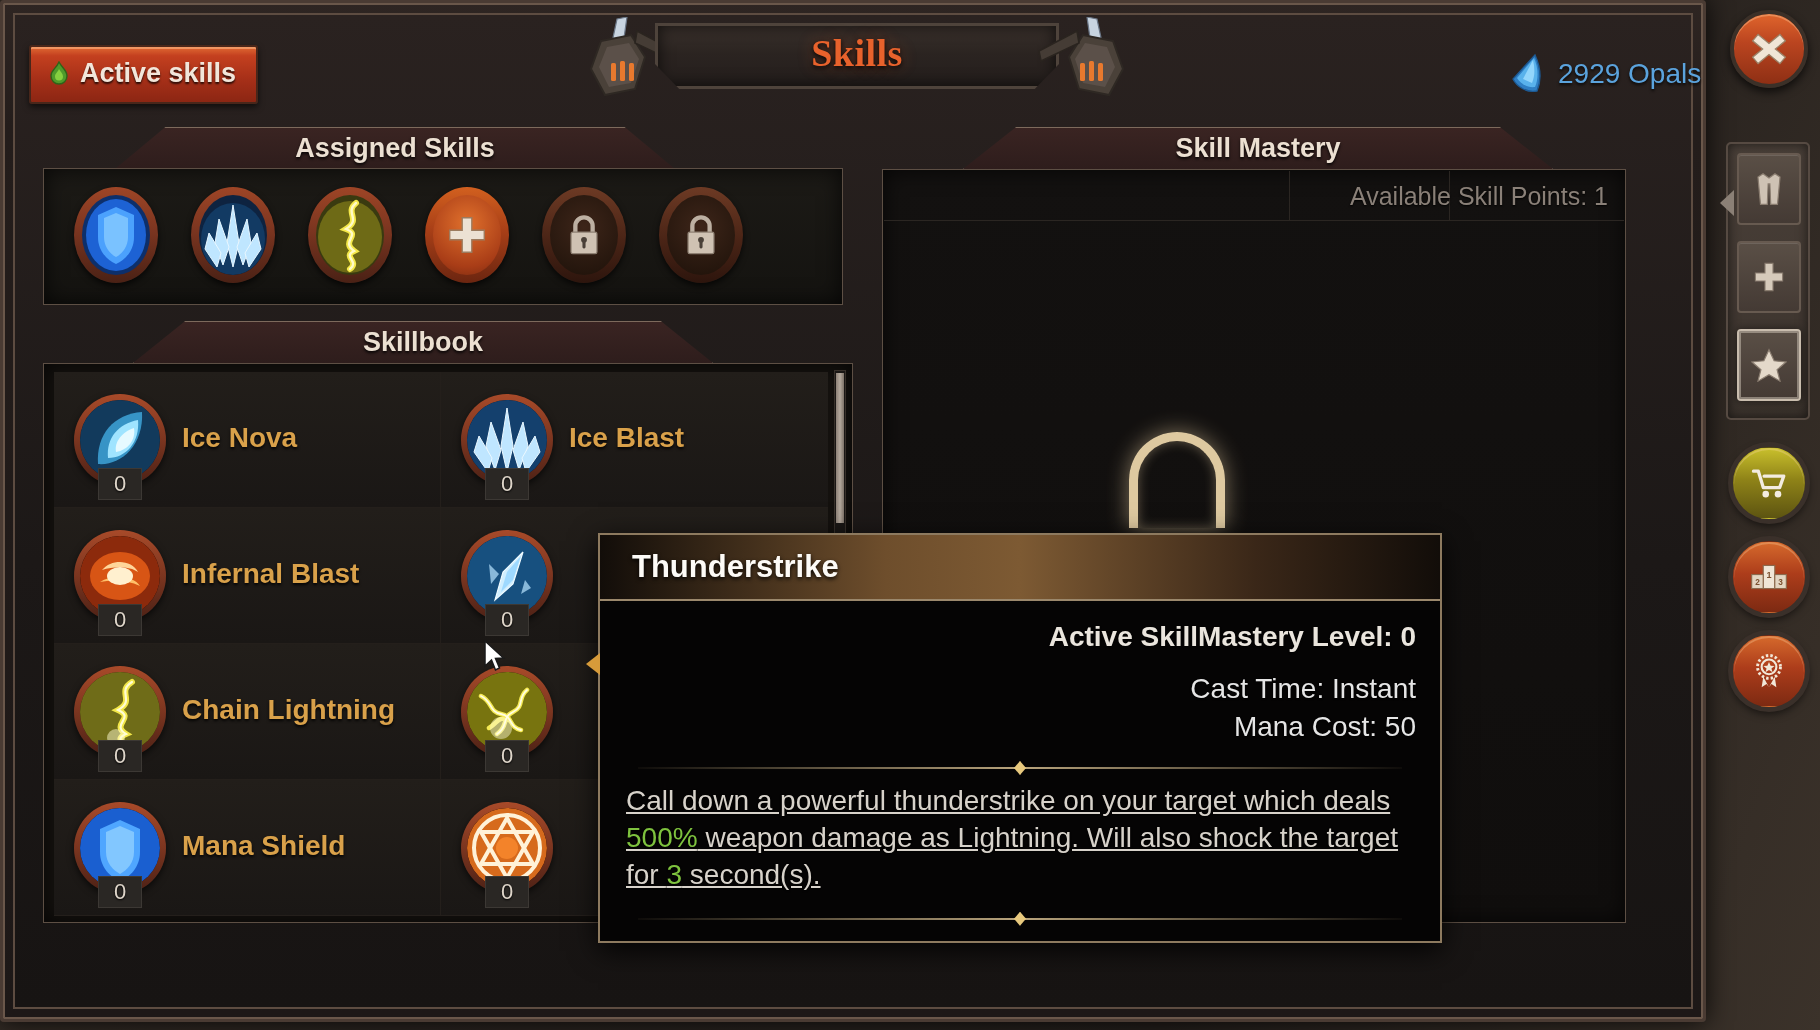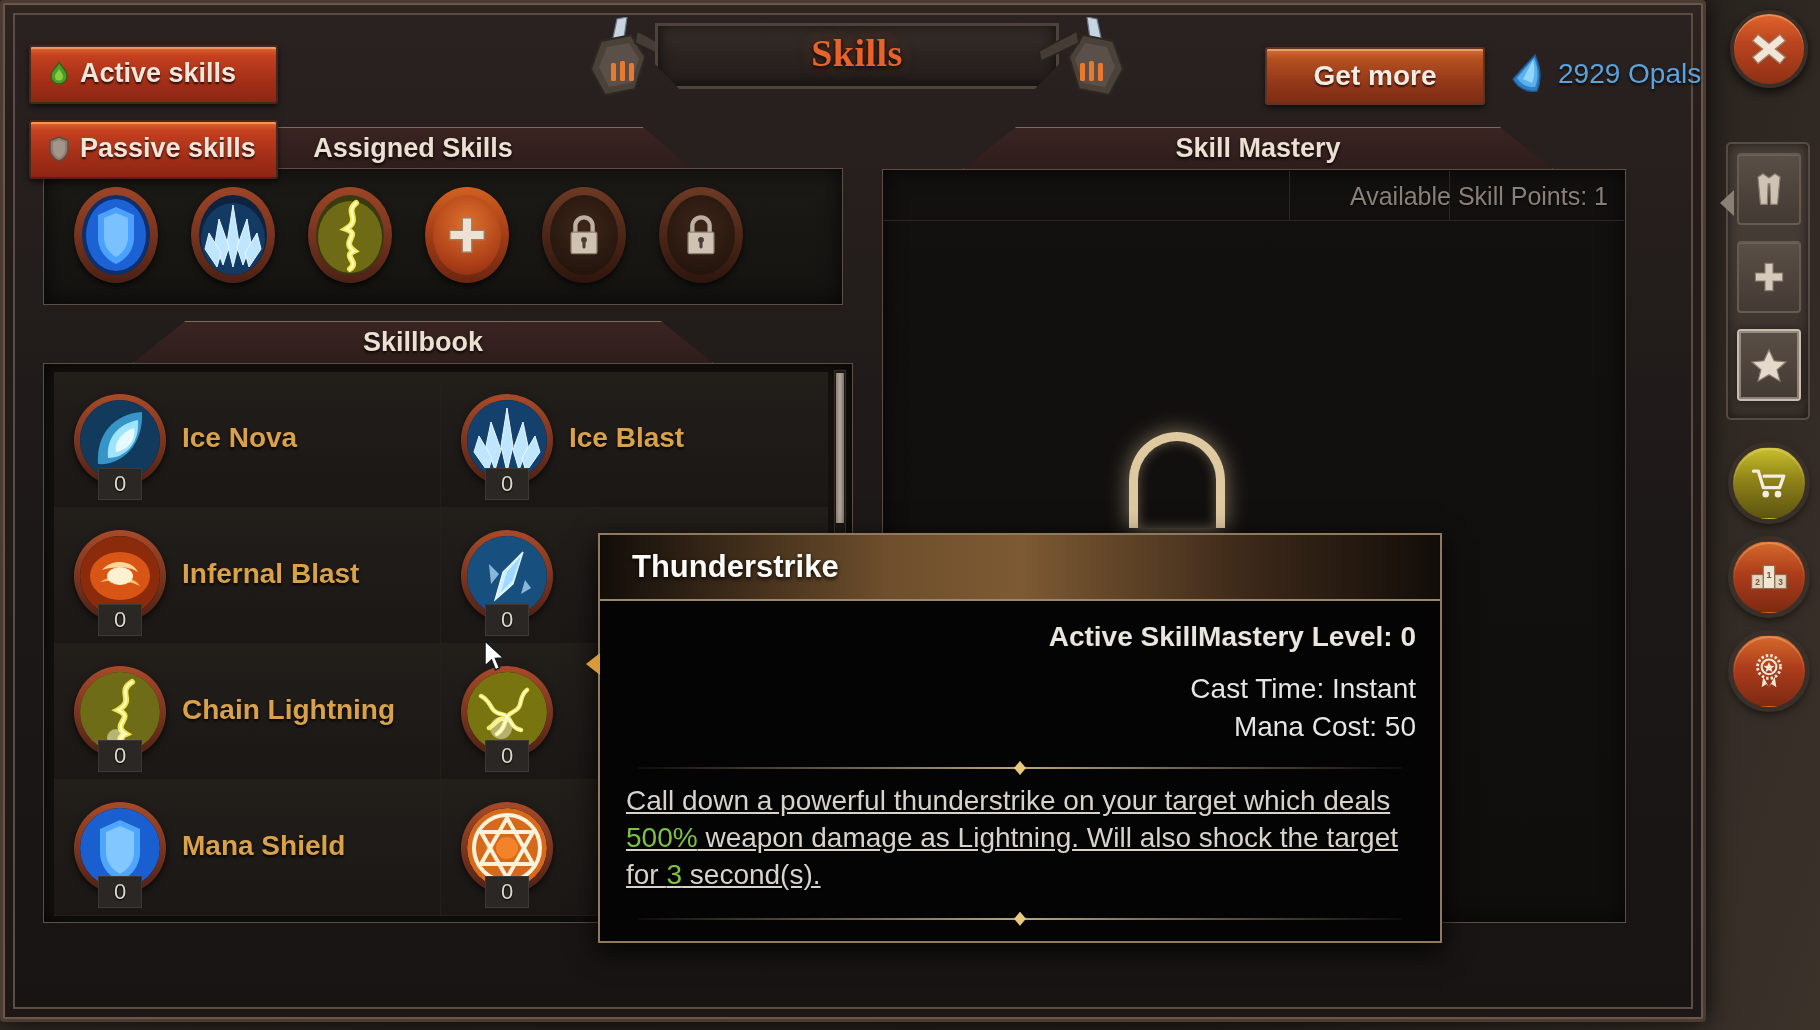--- a/index.html
+++ b/index.html
@@ -29,21 +29,21 @@
     border-radius:4px;
     box-shadow:inset 0 0 0 2px #6a574a, 0 0 26px rgba(0,0,0,.85);
   }
   .window-inner{
     position:absolute; left:10px; top:10px; right:10px; bottom:10px;
     border:2px solid #5d4c41;
     background:linear-gradient(180deg,#2a2220 0%,#1c1817 55%,#171413 100%);
   }
 
   
-  .tabs{ position:absolute; left:26px; top:42px; display:flex; gap:16px; z-index:14;flex-direction:column; }
+  .tabs{ position:absolute; left:26px; top:42px; display:flex; gap:16px; z-index:14; }
   .tab{
     position:relative;
     display:flex; align-items:center; gap:9px;
     padding:11px 20px 13px 16px;
     background:linear-gradient(180deg,#e06a33 0%,#c4401f 16%,#a52f18 60%,#8c2613 100%);
     border:2px solid #48261a;
     border-radius:3px;
     box-shadow:inset 0 2px 0 rgba(255,190,140,.55), 0 3px 6px rgba(0,0,0,.6);
     color:#f2e6da; font-size:27px; font-weight:bold;
     text-shadow:0 2px 2px rgba(0,0,0,.75);
@@ -104,21 +104,21 @@
 
   
   .panel{
     position:absolute;
     background:#15120f;
     border:1px solid #5d4f44;
     box-shadow:inset 0 0 22px rgba(0,0,0,.75);
   }
 
   
-  #assigned-head{ left:130px; top:124px; width:560px; }
+  #assigned-head{ left:112px; top:124px; width:560px; }
   #assigned-panel{ left:40px; top:165px; width:800px; height:137px;
     background:linear-gradient(180deg,#1c1a16 0%,#141310 100%); }
   .slot-row{ position:absolute; left:30px; top:18px; display:flex; gap:33px; }
   .slot{
     width:84px; height:96px; position:relative; cursor:pointer;
   }
   .slot-ring{
     position:absolute; inset:0; border-radius:50%;
     background:linear-gradient(180deg,#9e4526 0%,#7b3520 45%,#4a2115 100%);
     box-shadow:0 3px 6px rgba(0,0,0,.7);
@@ -292,29 +292,20 @@
 
   <div class="tabs">
     <div class="tab">
       <span class="tab-icon">
         <svg viewBox="0 0 24 26" width="24" height="26">
           <path d="M12 1 C15 7 20 9 20 15 A8 8 0 0 1 4 15 C4 9 9 8 12 1 Z" fill="#4f9b2c" stroke="#2f6418" stroke-width="1.4"></path>
           <path d="M12 8 C13.5 11 16 12.5 16 15.5 A4 4 0 0 1 8 15.5 C8 12.5 10.5 11.5 12 8 Z" fill="#86d040"></path>
         </svg>
       </span>
       <span>Active skills</span>
-    </div>
-    <div class="tab">
-      <span class="tab-icon">
-        <svg viewBox="0 0 24 26" width="24" height="26">
-          <path d="M12 1 L21 4.5 V13 C21 19 16.5 23.5 12 25 C7.5 23.5 3 19 3 13 V4.5 Z" fill="#8e7e72" stroke="#5a4d44" stroke-width="1.4"></path>
-          <path d="M12 4 L18 6.3 V13 C18 17.5 15 20.8 12 22 C9 20.8 6 17.5 6 13 V6.3 Z" fill="#a3958a"></path>
-        </svg>
-      </span>
-      <span>Passive skills</span>
     </div>
   </div>
 
   <div class="banner">
     <svg class="axe left" viewBox="0 0 92 86">
       <path d="M30 2 L40 0 L36 28 L24 30 Z" fill="#c8d4e0" stroke="#6a7686" stroke-width="1.2"></path>
       <path d="M14 24 L44 18 L58 40 L48 72 L18 78 L4 52 Z" fill="#4a4139" stroke="#2e2823" stroke-width="2"></path>
       <path d="M20 30 L42 26 L52 42 L44 66 L22 70 L12 50 Z" fill="#5b5049"></path>
       <g fill="#e8792e">
         <rect x="24" y="46" width="5" height="18" rx="1.6"></rect>
@@ -331,23 +322,20 @@
       <path d="M20 30 L42 26 L52 42 L44 66 L22 70 L12 50 Z" fill="#5b5049"></path>
       <g fill="#e8792e">
         <rect x="24" y="46" width="5" height="18" rx="1.6"></rect>
         <rect x="33" y="44" width="5" height="20" rx="1.6"></rect>
         <rect x="42" y="46" width="5" height="18" rx="1.6"></rect>
       </g>
       <path d="M50 14 L88 34 L86 44 L48 26 Z" fill="#453c35" stroke="#2a241f" stroke-width="1.6"></path>
     </svg>
   </div>
 
-  <div class="getmore">
-    <span>Get more</span>
-  </div>
   <div class="currency">
     <span class="opal-gem">
       <svg viewBox="0 0 38 42" width="38" height="42">
         <path d="M26 2 C31 13 33 26 28 38 C18 40 8 34 4 26 Z" fill="#2f7fc4" stroke="#1d5a94" stroke-width="1.4"></path>
         <path d="M25 5 C29 14 30 25 26 34 C18 35 11 30 8 25 Z" fill="#59b2ec"></path>
         <path d="M24 7 C26 15 26 23 23 30 L14 26 Z" fill="#9ddcff" opacity=".85"></path>
       </svg>
     </span>
     <span class="currency-text">2929 Opals</span>
   </div>

